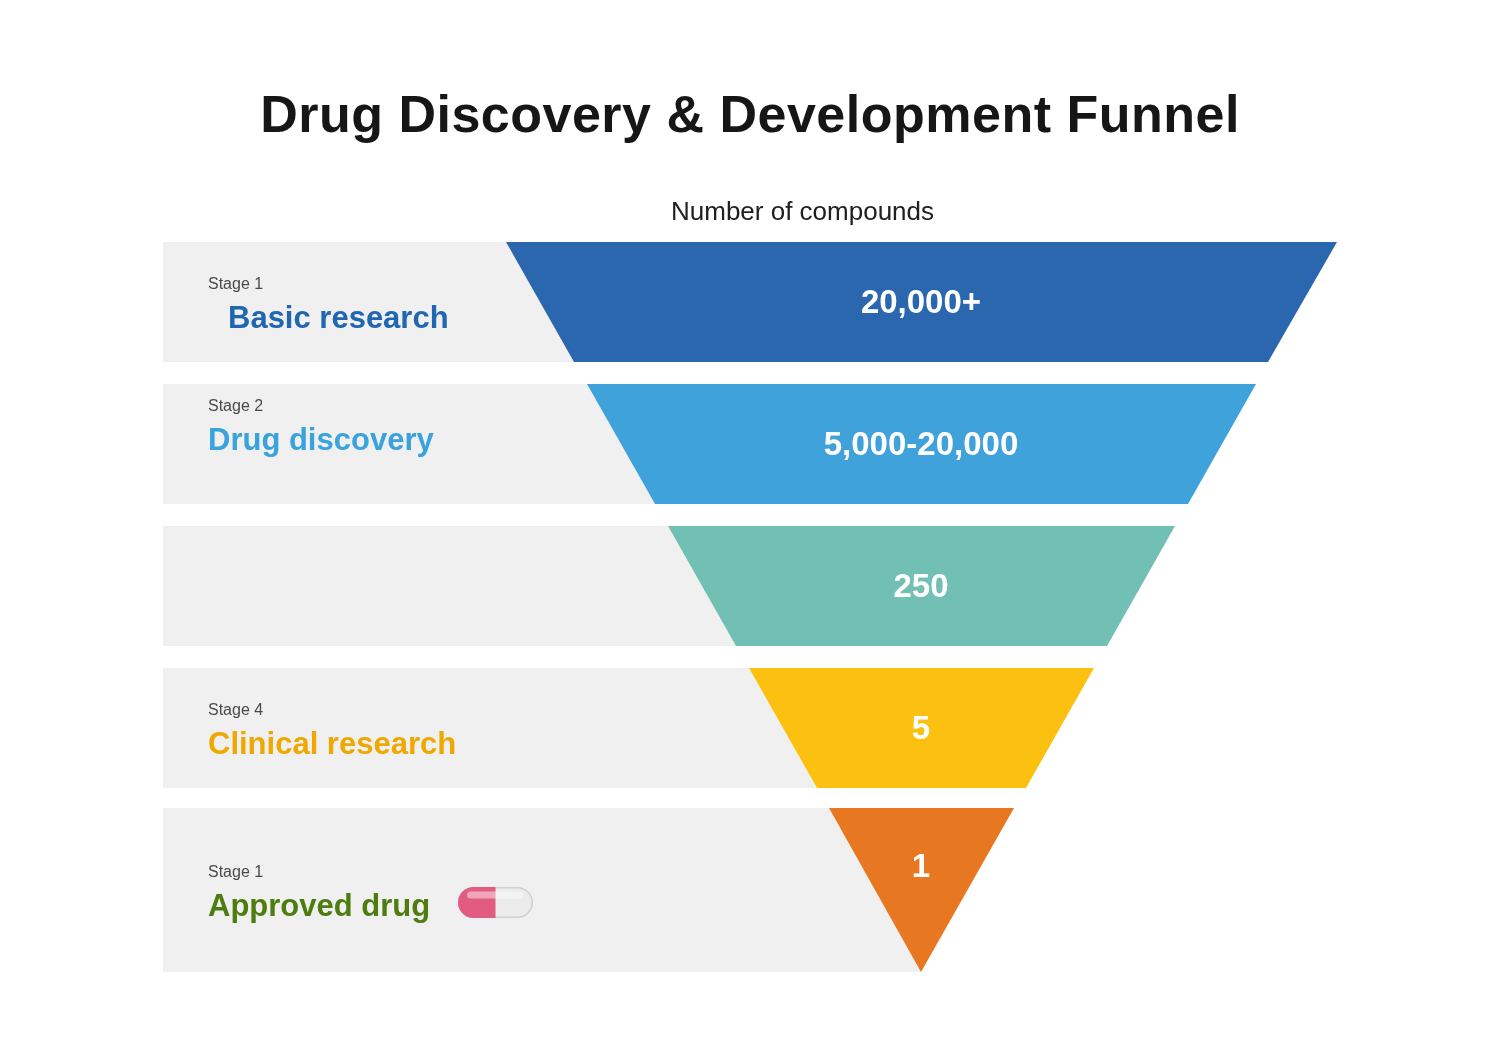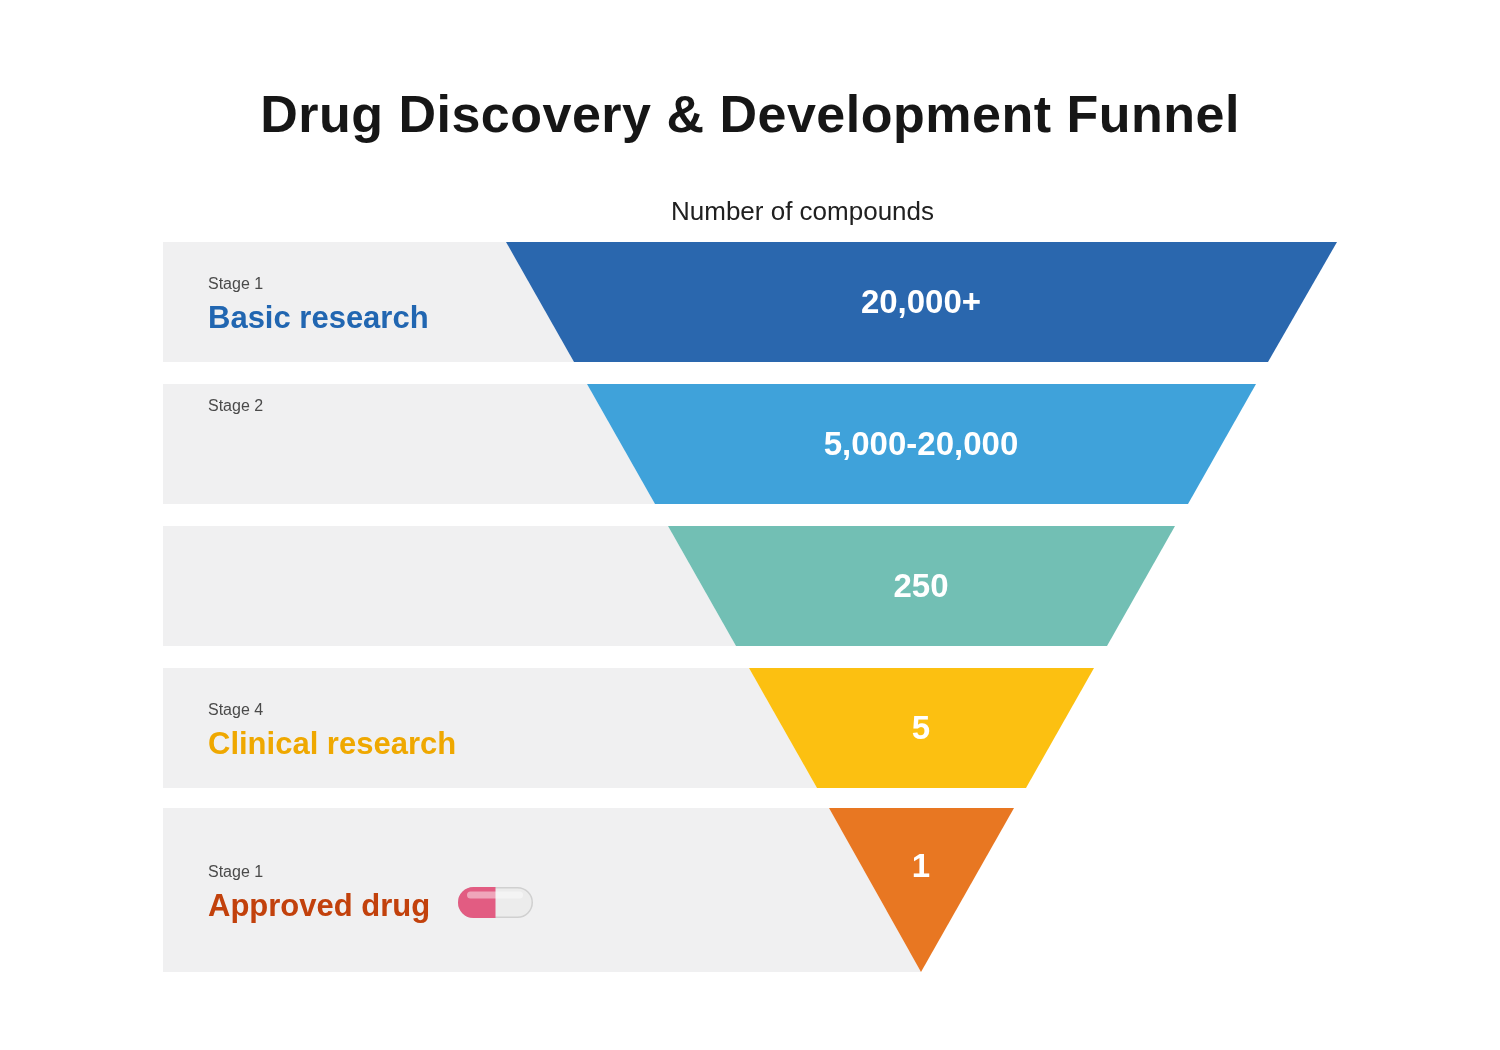--- a/index.html
+++ b/index.html
@@ -96,32 +96,33 @@
 
     <g>
       <rect x="458.75" y="887.75" width="73.5" height="29.5" rx="14.75" stroke="#D0D0D0" stroke-width="1.5" fill="#ECECEC"></rect>
       <path d="M495.5,887 H473.5 A15.5,15.5 0 0 0 458,902.5 A15.5,15.5 0 0 0 473.5,918 H495.5 Z" fill="#E25C82"></path>
       <rect x="467" y="891.5" width="56" height="7" rx="3.5" opacity="0.45" fill="#FFFFFF"></rect>
     </g>
   </svg>
 
   <div class="stage stage-1">
     <div class="num">Stage 1</div>
-    <div class="name" style="color: rgb(33, 102, 177);">Basic research</div>
+    <div class="name" style="color: rgb(33, 102, 177); margin-left: 20px;">Basic research</div>
   </div>
   <div class="stage stage-2">
     <div class="num">Stage 2</div>
+    <div class="name" style="color: rgb(58, 162, 220);">Drug discovery</div>
   </div>
   <div class="stage stage-4">
     <div class="num">Stage 4</div>
     <div class="name" style="color: rgb(239, 168, 0);">Clinical research</div>
   </div>
   <div class="stage stage-5">
     <div class="num">Stage 1</div>
-    <div class="name" style="color: #c2410c;">Approved drug</div>
+    <div class="name" style="color: #4d7c0f;">Approved drug</div>
   </div>
 
   <div class="value value-1">20,000+</div>
   <div class="value value-2">5,000-20,000</div>
   <div class="value value-3">250</div>
   <div class="value value-4">5</div>
   <div class="value value-5">1</div>
 
 </div>
 

